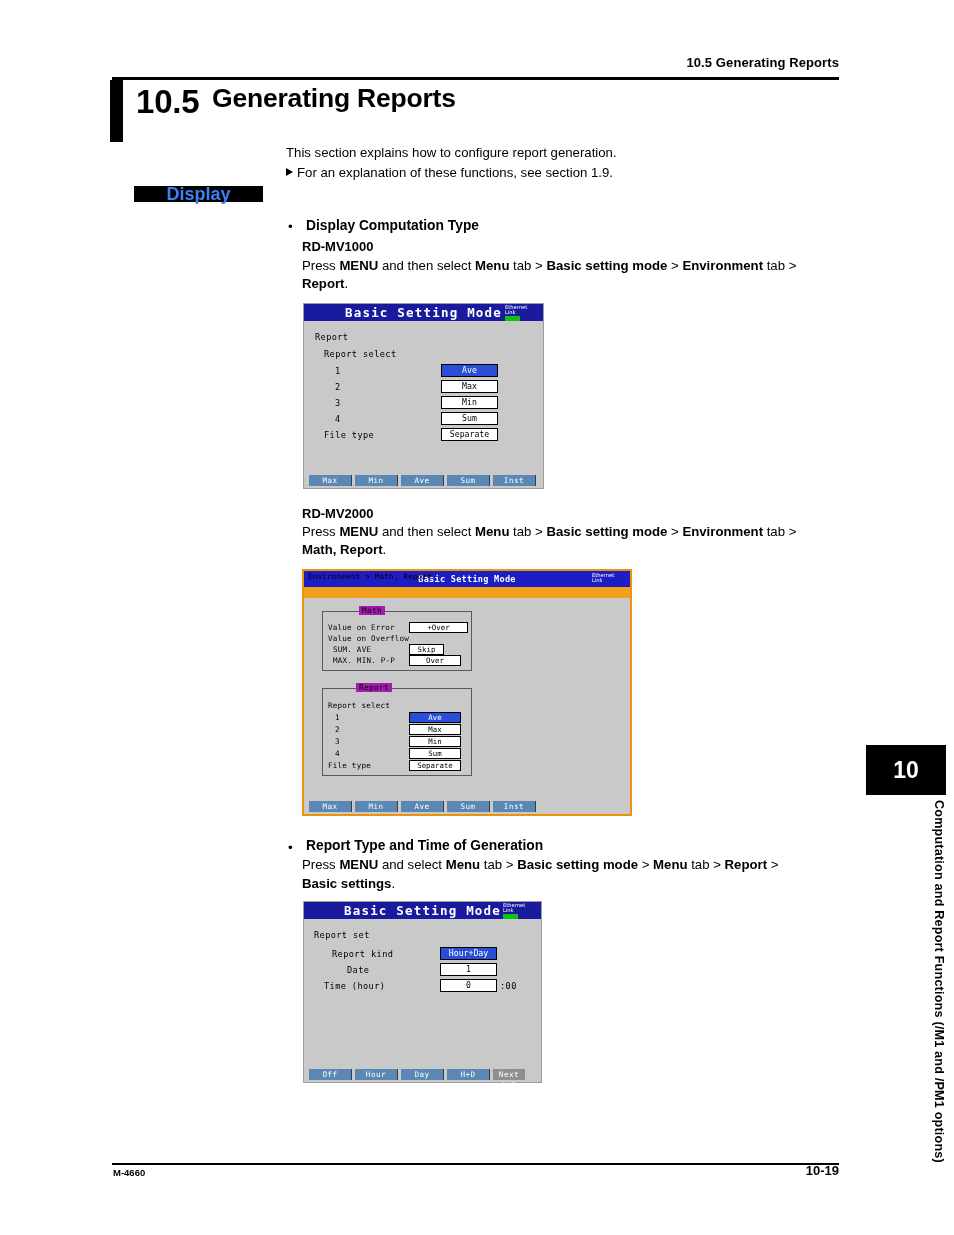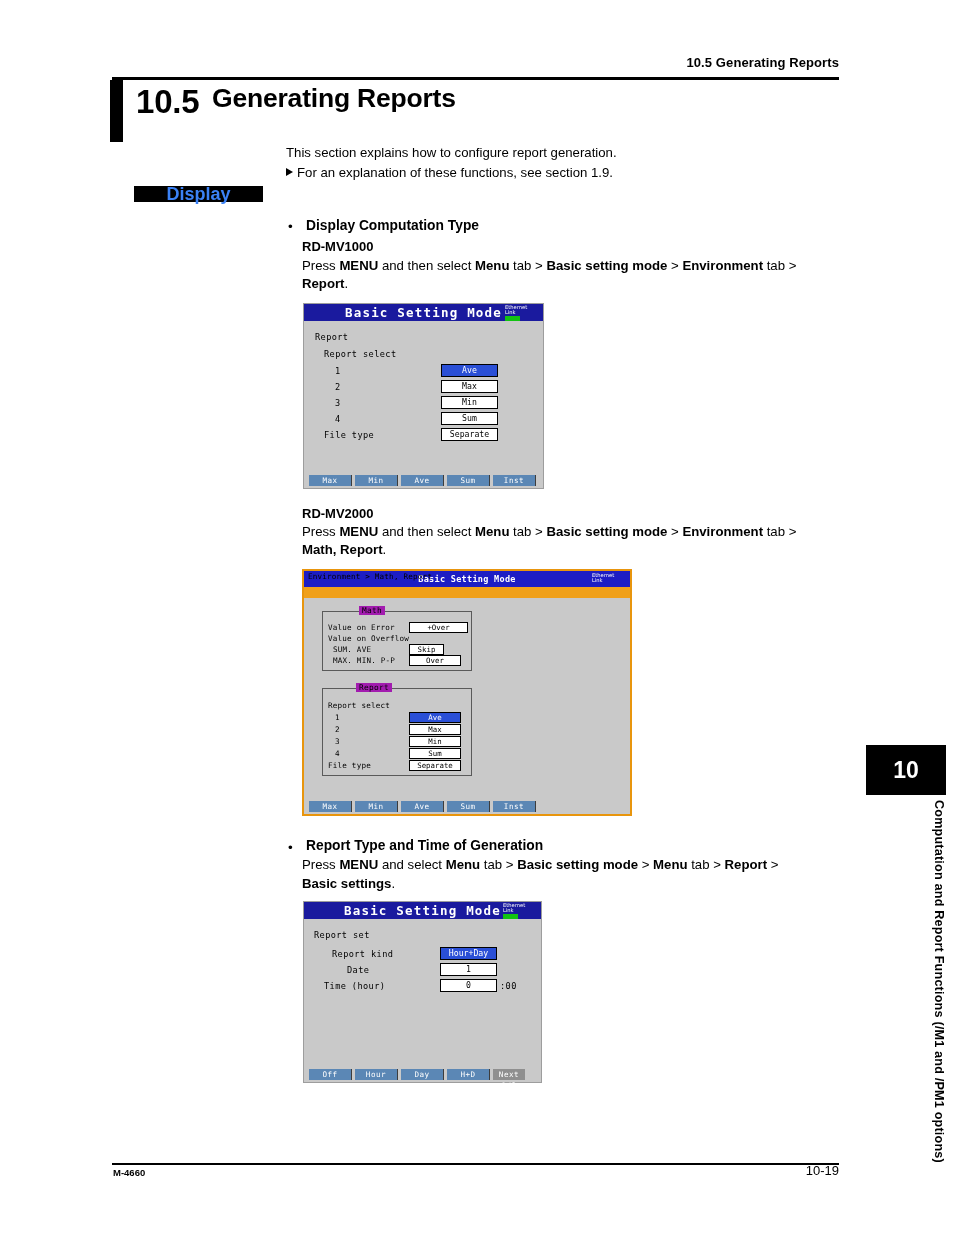--- a/index.html
+++ b/index.html
@@ -331,21 +331,21 @@
     left: 113px;
     top: 1167px;
     font-size: 9.5px;
     font-weight: bold;
   }
   .footer-right {
     position: absolute;
     right: 115px;
     top: 1163px;
     font-size: 13px;
-    font-weight: normal;
+    font-weight: bold;
   }
 </style>
 </head>
 <body>
 
 <div class="running-header">10.5  Generating Reports</div>
 <div class="header-rule"></div>
 
 <div class="title-bar"></div>
 <div class="section-number">10.5</div>

